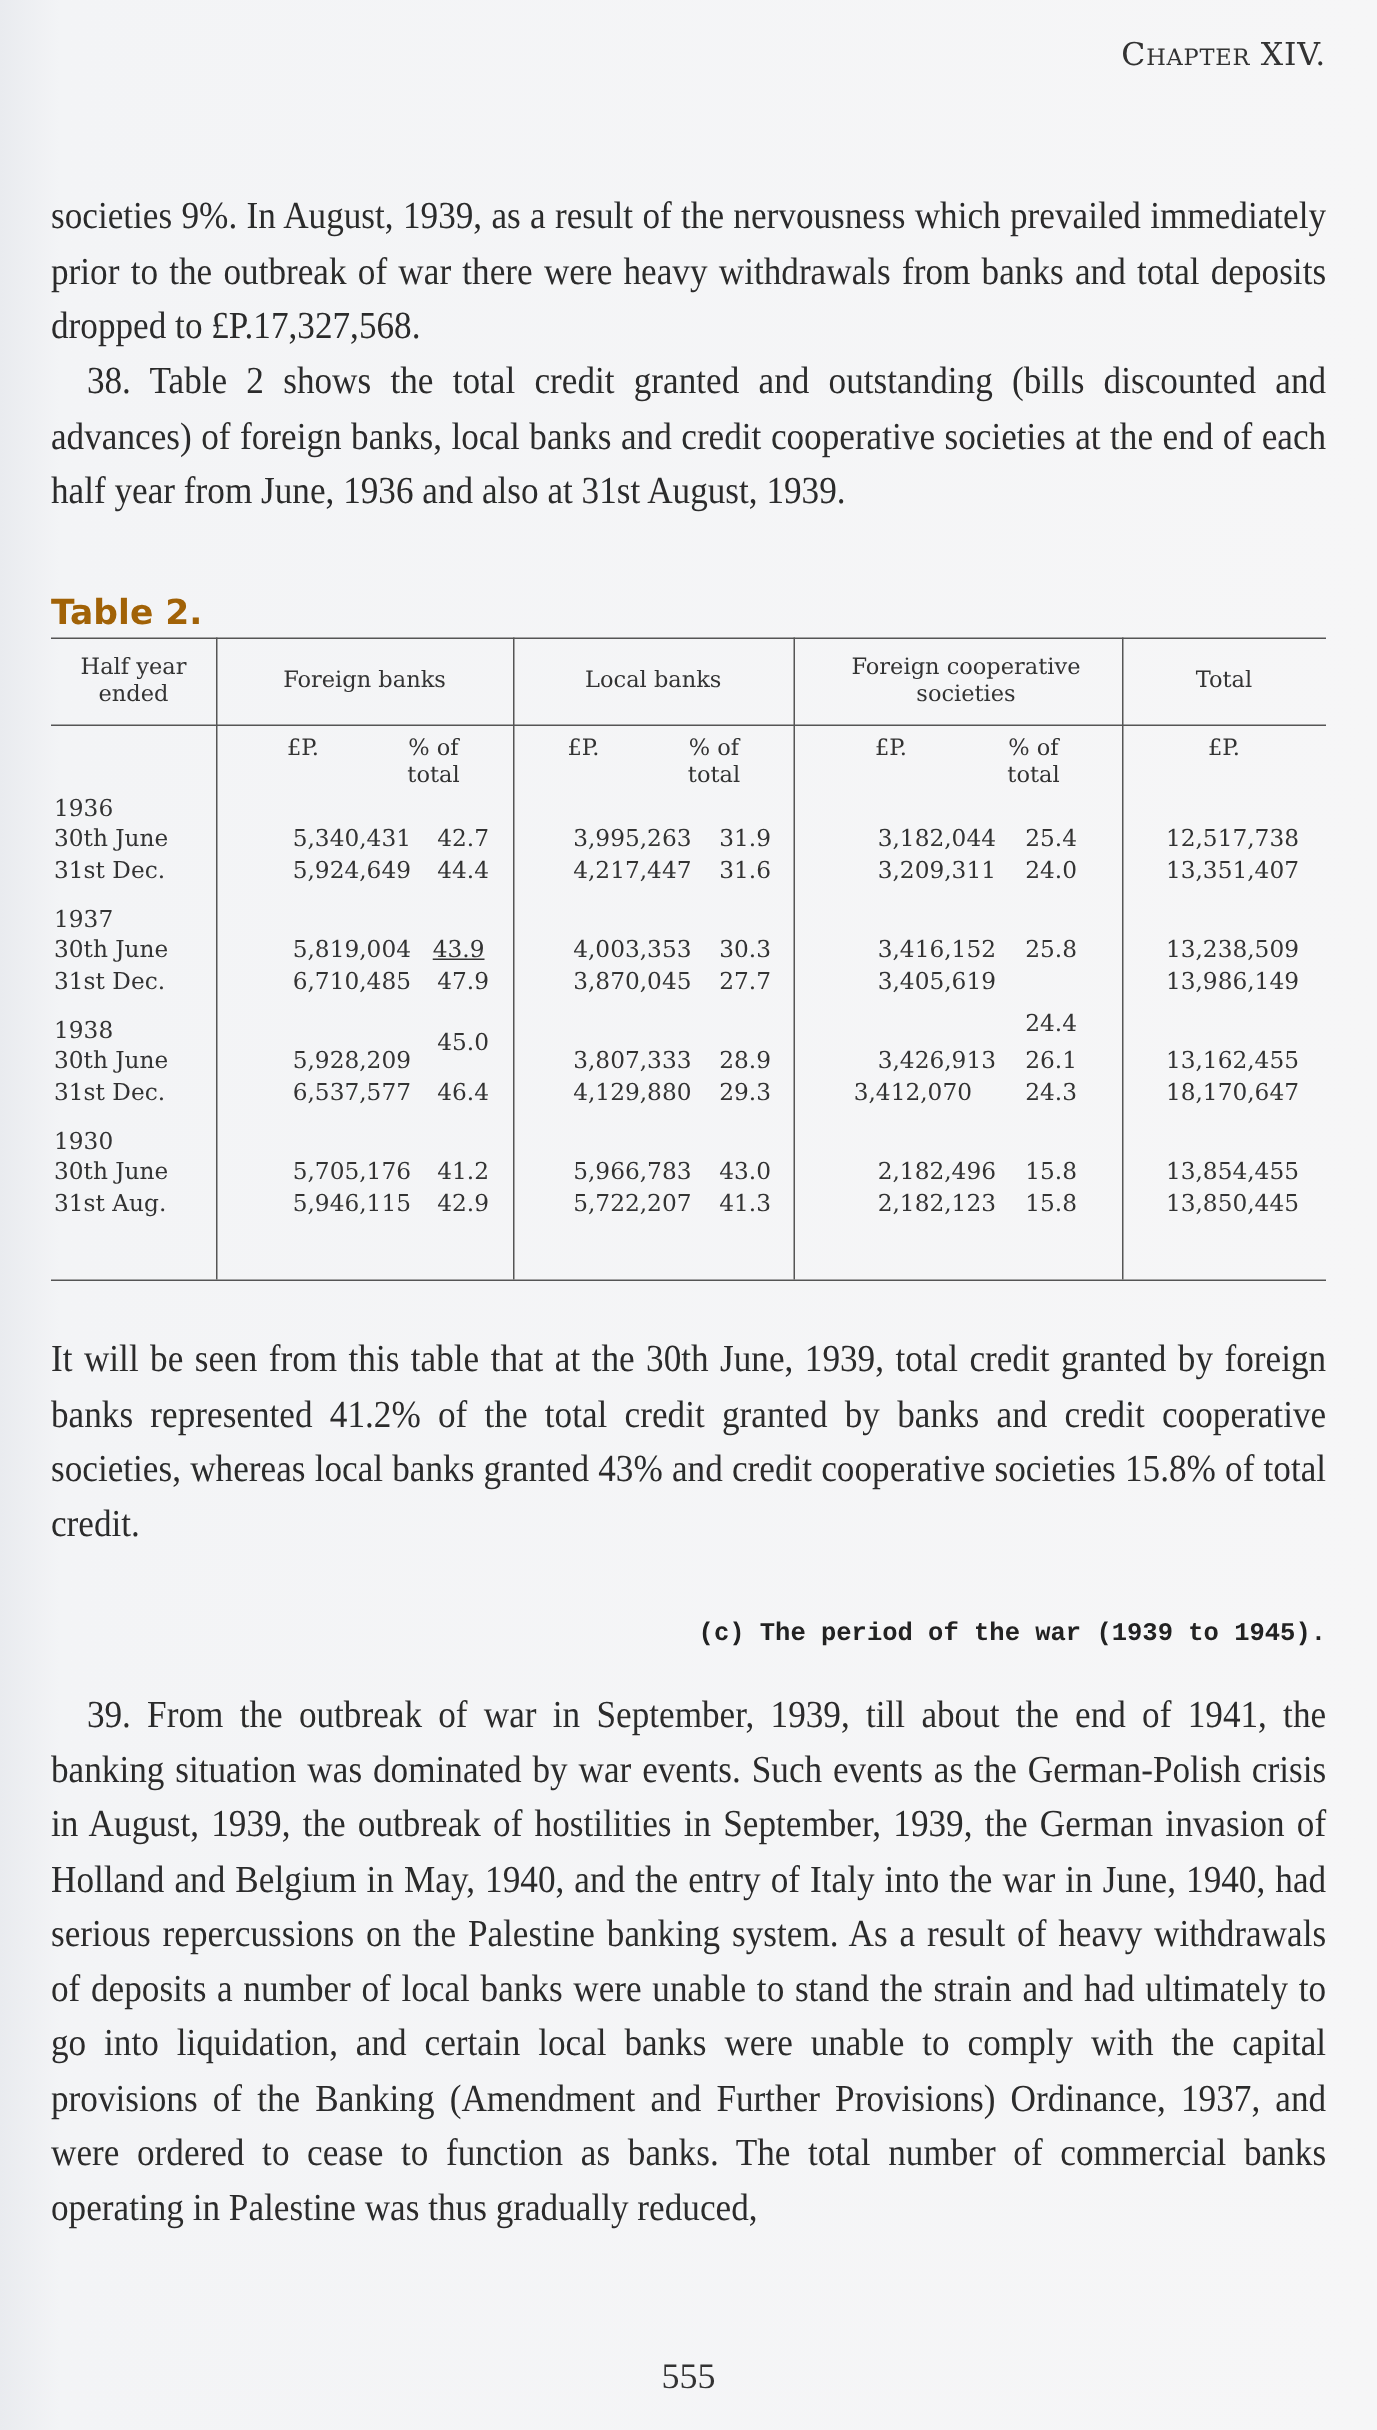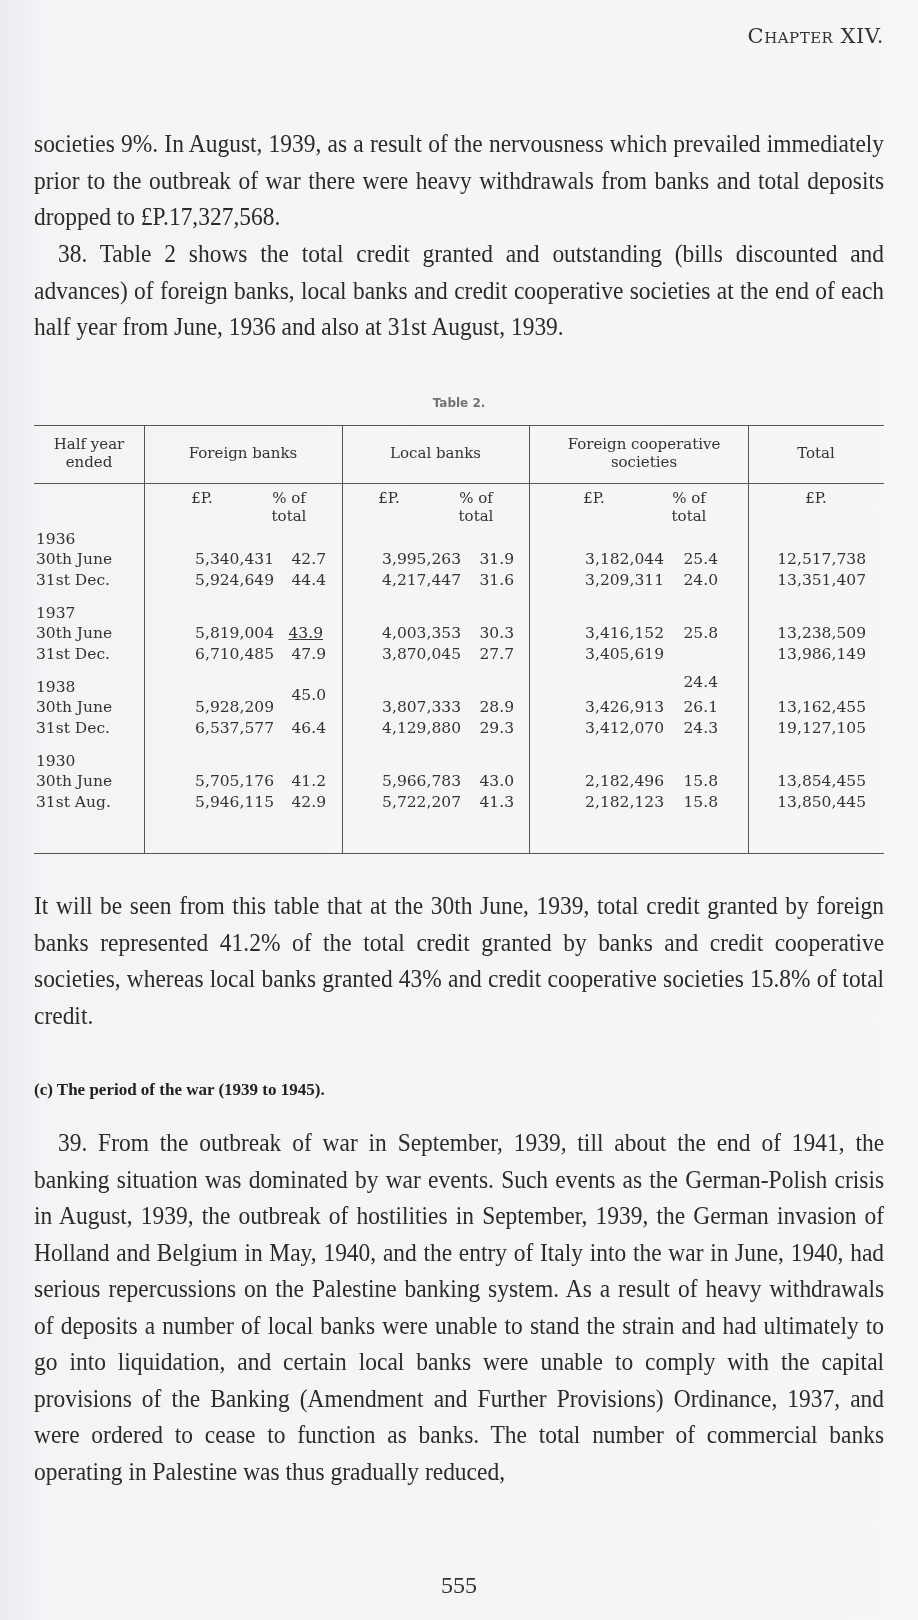--- a/index.html
+++ b/index.html
@@ -18,36 +18,36 @@
   }
   .para {
     font-family: "Liberation Serif", "DejaVu Serif", serif;
     font-size: 25.5px; line-height: 36.5px;
     text-align: justify; margin: 0; color: #2b2b2b;
     transform: scaleX(0.92); transform-origin: left top; width: 924px;
   }
   .p1 { position: absolute; top: 126px; left: 0; }
   .p2 { position: absolute; top: 236px; left: 0; text-indent: 26px; }
   .table-title {
-    position: absolute; top: 396px; left: 0; width: 850px; text-align: center;
+    position: absolute; top: 396px; left: 0; width: 850px; text-align: left;
     font-family: "DejaVu Sans", "Liberation Sans", sans-serif;
-    font-weight: bold; font-size: 12px; color: #737373;
+    font-weight: bold; font-size: 23px; color: #a16207;
   }
   .tbl { position: absolute; top: 425px; left: 0; width: 850px;
     font-family: "DejaVu Serif", serif; color: #333; }
   .rule { position: absolute; left: 0; width: 850px; height: 1px; background: #555; }
   .vline { position: absolute; width: 1px; background: #555; }
   .hcell { position: absolute; text-align: center; font-size: 15px; line-height: 18px; }
   .sub { position: absolute; font-size: 15px; line-height: 18px; text-align: center; }
   .cell { position: absolute; font-size: 15.5px; line-height: 19px; white-space: nowrap; }
   .num { text-align: right; }
   .p3 { position: absolute; top: 888px; left: 0; }
   .section-head {
-    position: absolute; top: 1080px; left: 0; width: 850px; text-align: left;
-    font-family: Liberation Serif, serif;
+    position: absolute; top: 1080px; left: 0; width: 850px; text-align: right;
+    font-family: Liberation Mono, monospace;
     font-weight: bold; font-size: 17px; color: #222;
   }
   .p4 { position: absolute; top: 1125px; left: 0; text-indent: 26px; }
   .page-number {
     position: absolute; top: 1572px; left: 0; width: 850px; text-align: center;
     font-family: "Liberation Serif", serif; font-size: 24px; color: #333;
   }
 </style>
 </head>
 <body>
@@ -135,23 +135,23 @@
         <div class="cell num" style="right: 220px; top: 273px; margin-left: 24px;">3,426,913</div>
         <div class="cell num" style="right: 166px; top: 273px;">26.1</div>
         <div class="cell num" style="right: 18px; top: 273px;">13,162,455</div>
       </div>
       <div>
         <div class="cell" style="left: 2px; top: 294px;">31st Dec.</div>
         <div class="cell num" style="right: 610px; top: 294px;">6,537,577</div>
         <div class="cell num" style="right: 558px; top: 294px;">46.4</div>
         <div class="cell num" style="right: 423px; top: 294px;">4,129,880</div>
         <div class="cell num" style="right: 370px; top: 294px;">29.3</div>
-        <div class="cell num" style="right: 220px; top: 294px; margin-left: 30px;">3,412,070</div>
+        <div class="cell num" style="right: 236px; top: 294px; margin-left: 30px;">3,412,070</div>
         <div class="cell num" style="right: 166px; top: 294px;">24.3</div>
-        <div class="cell num" style="right: 18px; top: 294px;">19,127,105</div>
+        <div class="cell num" style="right: 18px; top: 294px;">18,170,647</div>
       </div>
       <div class="cell" style="left: 2px; top: 327px;">1930</div>
       <div>
         <div class="cell" style="left: 2px; top: 347px;">30th June</div>
         <div class="cell num" style="right: 610px; top: 347px;">5,705,176</div>
         <div class="cell num" style="right: 558px; top: 347px;">41.2</div>
         <div class="cell num" style="right: 423px; top: 347px;">5,966,783</div>
         <div class="cell num" style="right: 370px; top: 347px;">43.0</div>
         <div class="cell num" style="right: 220px; top: 347px;">2,182,496</div>
         <div class="cell num" style="right: 166px; top: 347px;">15.8</div>

